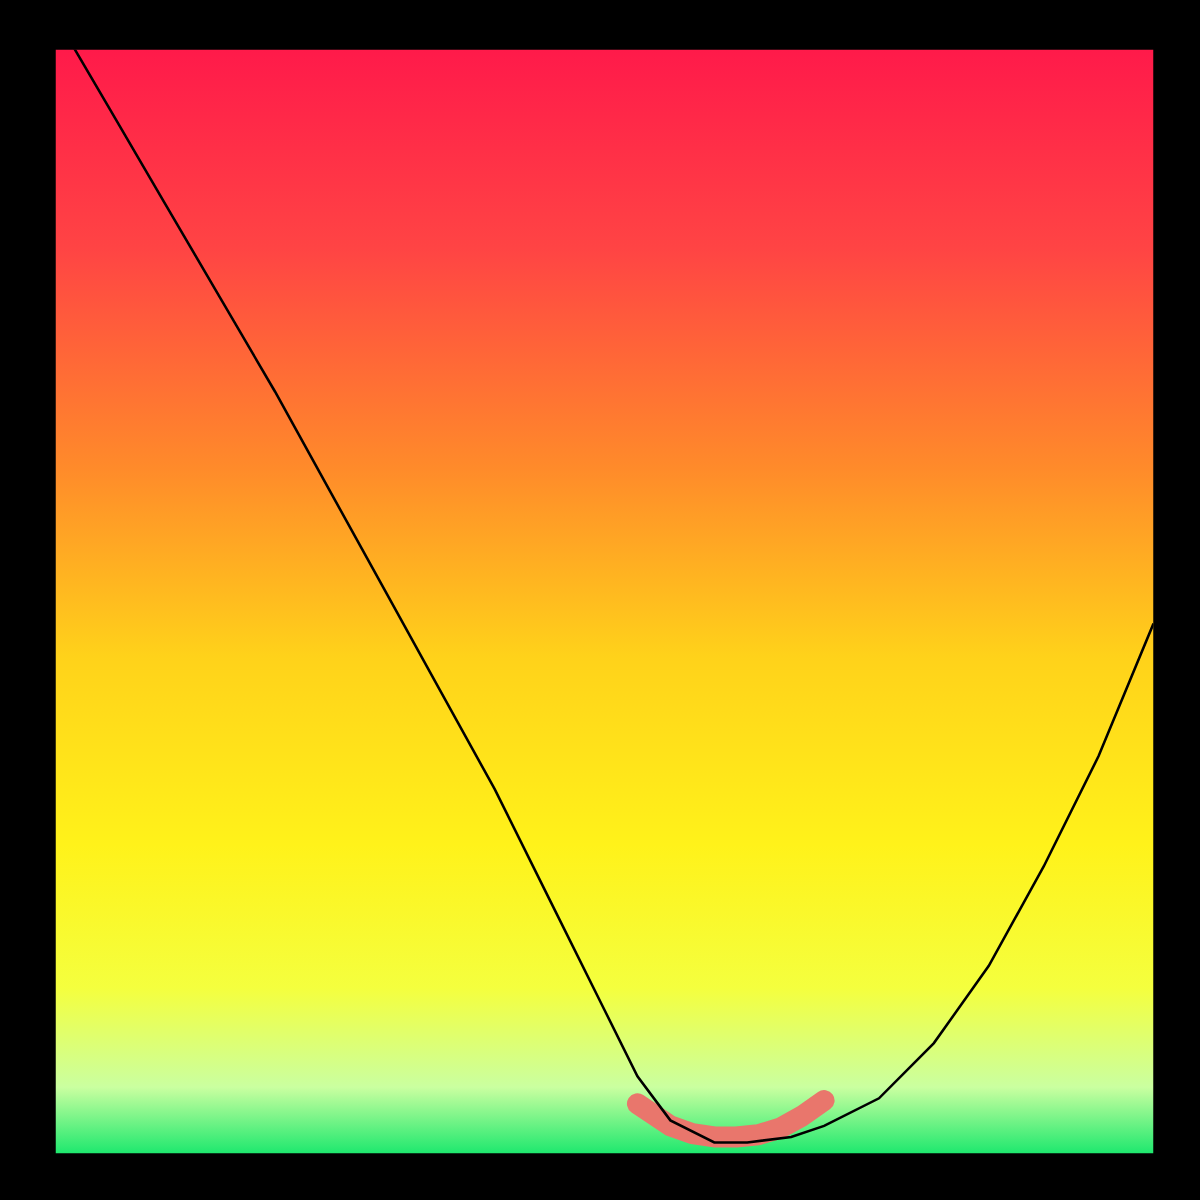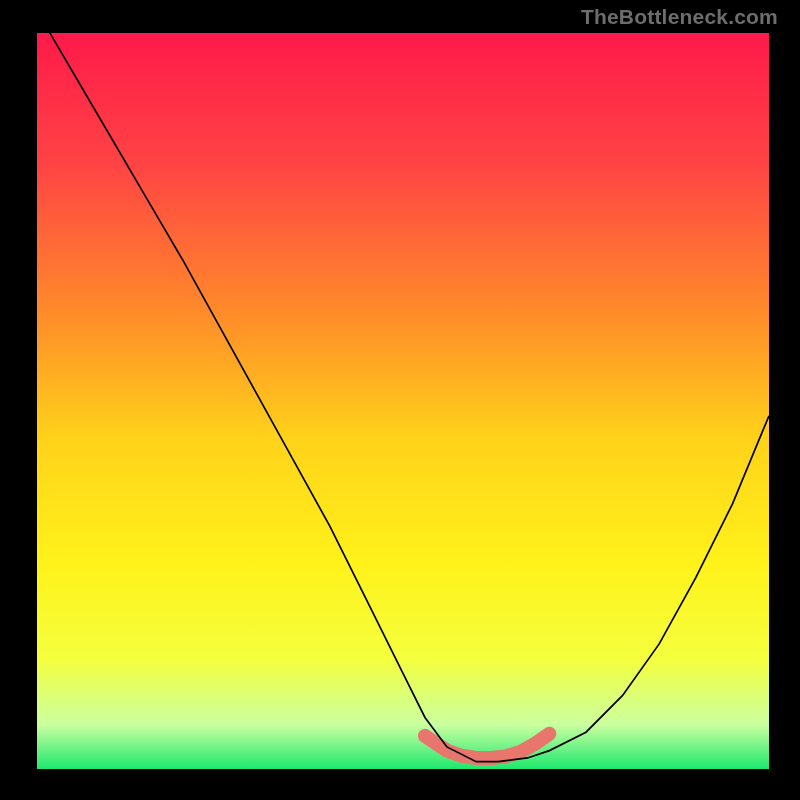--- a/index.html
+++ b/index.html
@@ -36,21 +36,20 @@
     right: 22px;
     font: 700 21px/1 Arial, Helvetica, sans-serif;
     color: #6d6d6d;
     letter-spacing: 0.2px;
   }
 </style>
 </head>
 <body>
 
 <div class="frame">
-  <div class="watermark">TheBottleneck.com</div>
 
   <div class="plot">
     <svg viewBox="0 0 732 736" preserveAspectRatio="none">
       <defs>
         <linearGradient id="bg-grad" x1="0" y1="0" x2="0" y2="1">
             <stop offset="0%" stop-color="#ff1a4a"></stop>
             <stop offset="18%" stop-color="#ff4444"></stop>
             <stop offset="38%" stop-color="#ff8b2a"></stop>
             <stop offset="55.00000000000001%" stop-color="#ffd21a"></stop>
             <stop offset="72%" stop-color="#fff21a"></stop>

